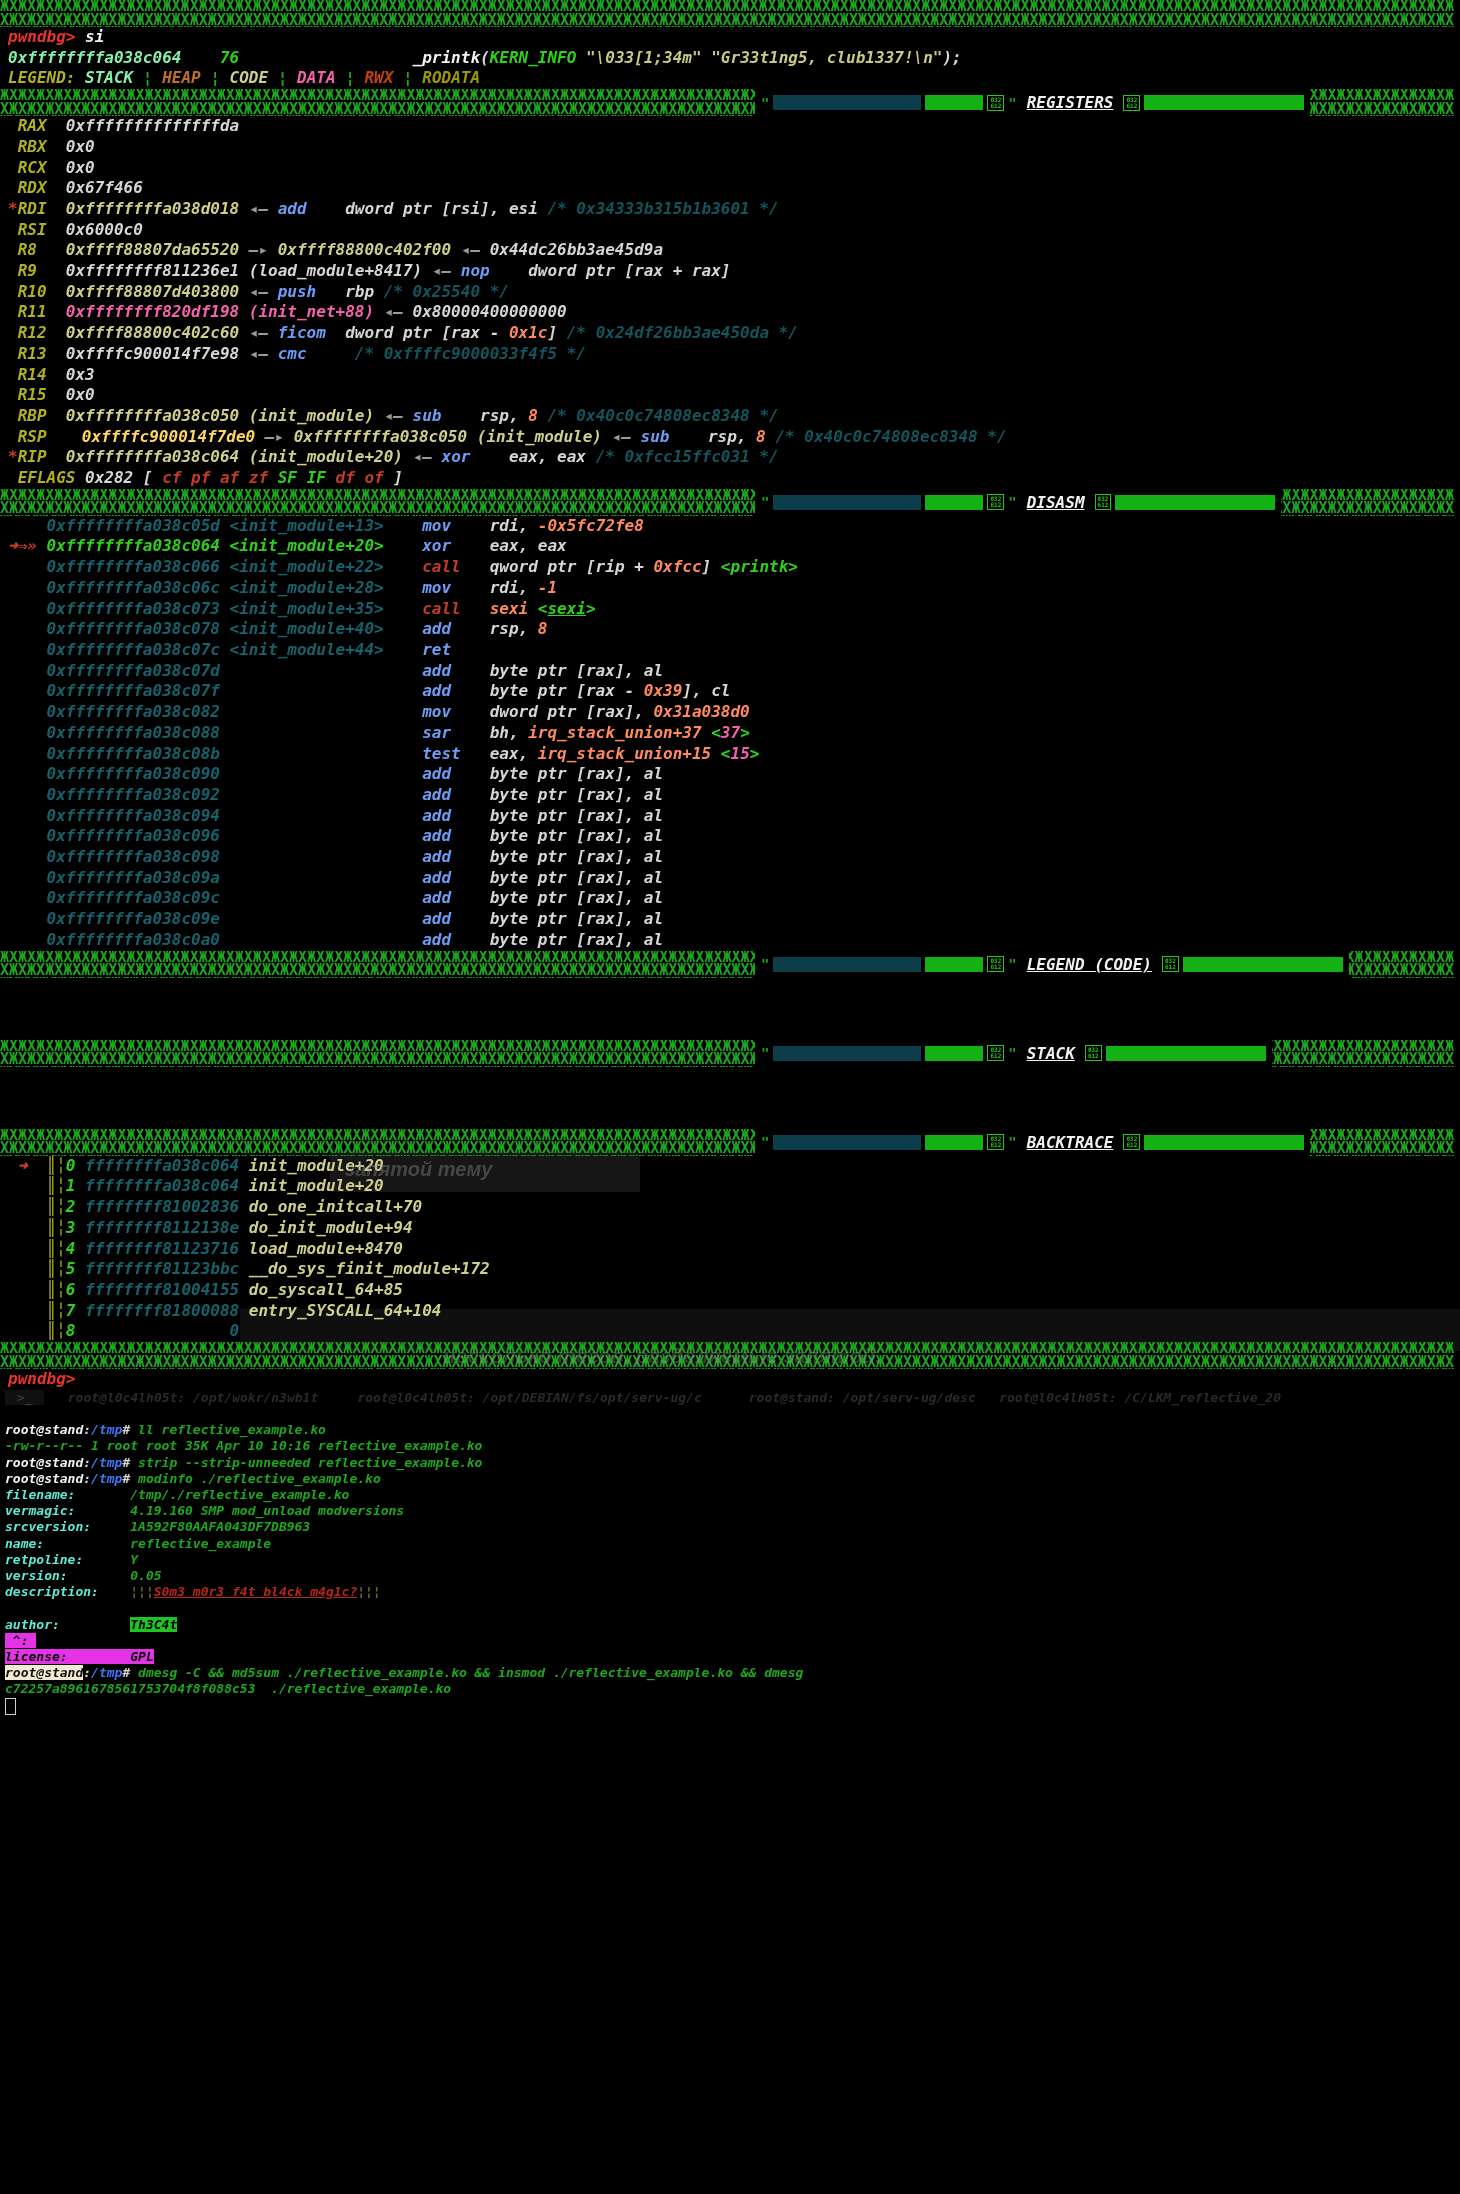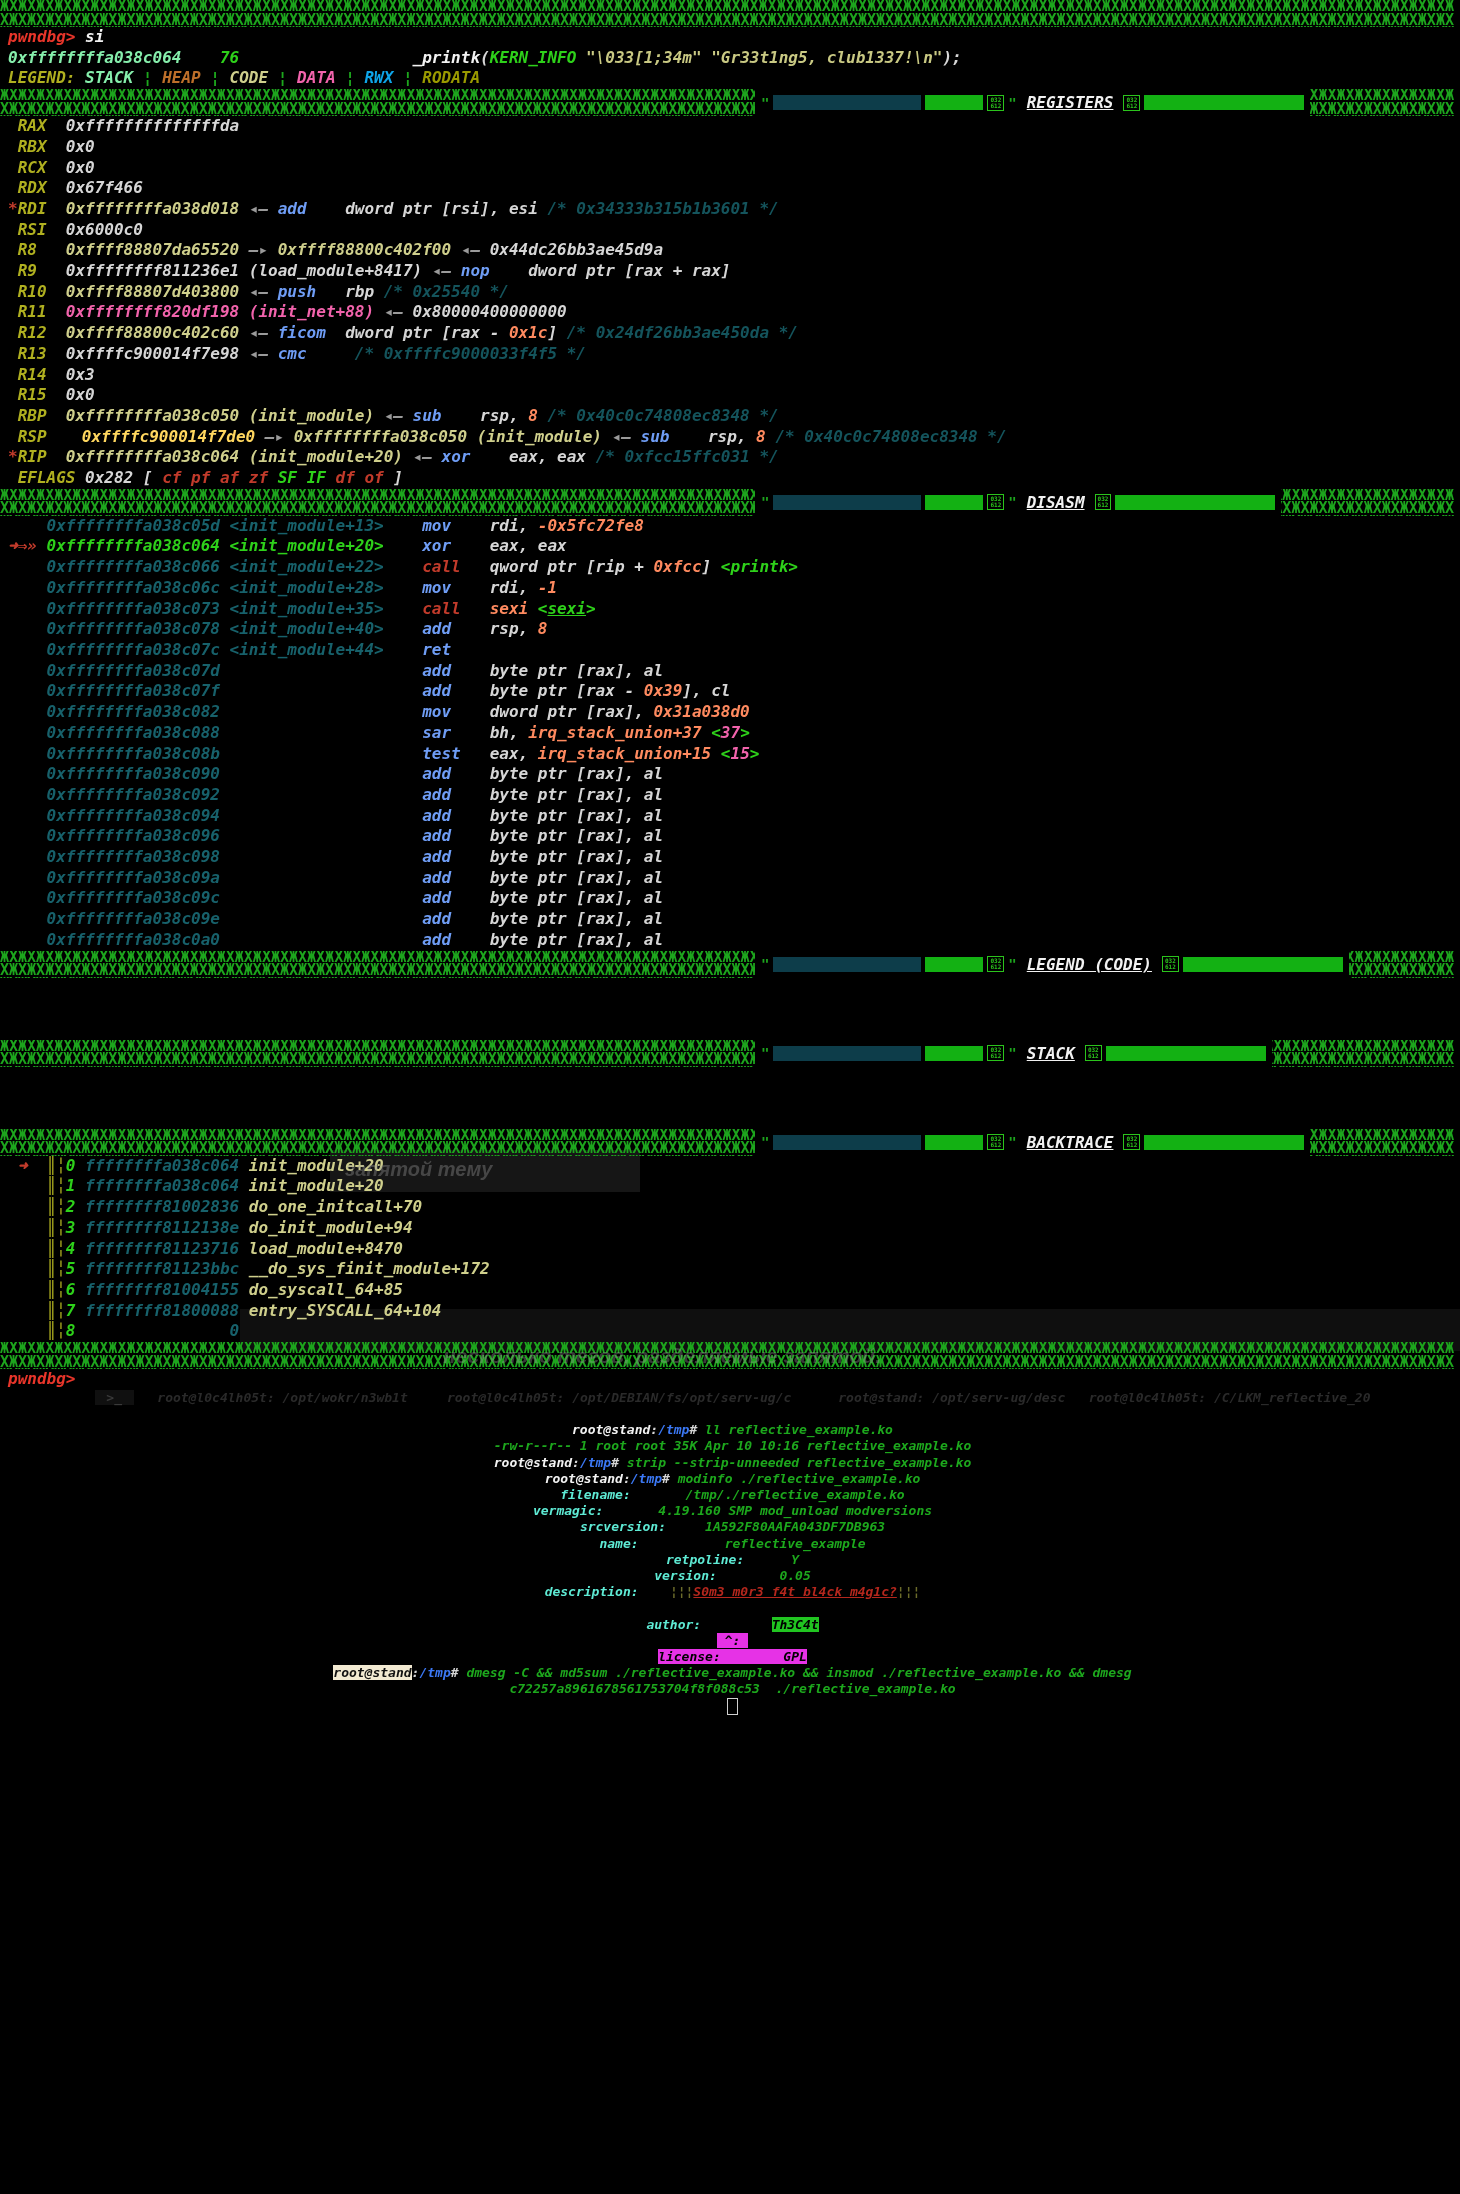--- a/index.html
+++ b/index.html
@@ -1,30 +1,30 @@
 <!DOCTYPE html>
 <html><head>
 <meta charset="utf-8">
 <style>
   html,body{margin:0;padding:0;background:#000;}
   body{width:1460px;height:2194px;overflow:hidden;position:relative;
        font-family:"DejaVu Sans Mono",monospace;}
   .ctx{font-size:16px;line-height:20.7px;white-space:pre;font-weight:700;font-style:italic;padding-left:8px;}
-  .bot{font-size:13px;line-height:16.2px;white-space:pre;font-weight:700;font-style:italic;padding-left:5px;text-align:center;}
+  .bot{font-size:13px;line-height:16.2px;white-space:pre;font-weight:700;font-style:italic;padding-left:5px;}
   .tl{min-height:1em;position:relative;z-index:1;}
   .tk{white-space:pre;}
   
   .w{color:#d6d6d6;} .wb{color:#f2f2f2;font-weight:800;} .wi{color:#5eead4;}
   .dim{color:#9a9a9a;} .tl2{color:#17616b;} .cm{color:#14545c;}
   .ol{color:#b0b020;} .y{color:#86efac;} .yu{color:#ffd75f;margin-left:16px;}
   .kh{color:#cfcf8c;} .khu{color:#cfcf8c;}
   .bl{color:#6f9df5;} .blb{color:#3b78f5;font-weight:800;}
   .rd{color:#c23b2b;} .gr{color:#2ed11a;} .gru{color:#2ed11a;text-decoration:underline;}
   .g2{color:#1da81d;} .pk{color:#f263ac;} .or{color:#ff8a5f;} .st{color:#c9c983;} .rdp{color:#e8352a;}
-  .hp{color:#bd6f2a;} .rwx{color:#0ea5e9;} .ro{color:#9a9a00;}
+  .hp{color:#bd6f2a;} .rwx{color:#c2410c;} .ro{color:#9a9a00;}
   .hlg{background:#21c521;color:#000;} .hlm{background:#e632e6;color:#000;}
   .hlw{background:#f2ead2;color:#111;}
   .dsc{color:#b5271d;text-decoration:underline;} .dscb{color:#6b6b2a;}
   .tab{color:#2a2a2a;} .tico{background:#101010;color:#3a3a3a;padding:0 4px;}
   .cur{display:inline-block;width:9px;height:15px;border:1px solid #d0d0d0;vertical-align:middle;}
   
   .sep{position:relative;height:27px;overflow:hidden;}
   .xpat{position:absolute;inset:0;color:#1da51d;font-size:15px;line-height:13.5px;
         font-weight:700;letter-spacing:0;word-break:break-all;white-space:normal;overflow:hidden;}
   .sepov{position:absolute;top:0;left:755px;height:27px;background:#000;display:flex;

